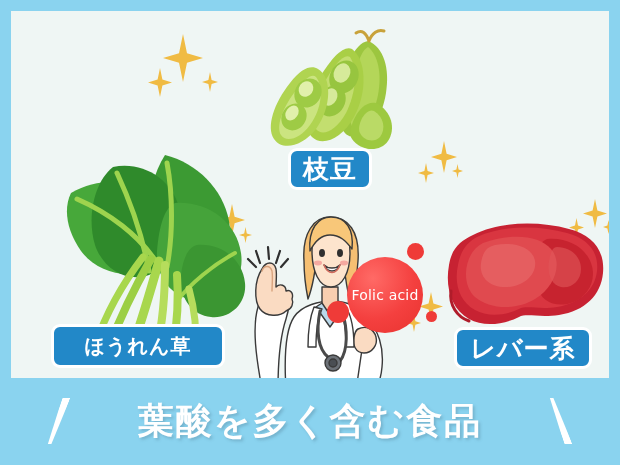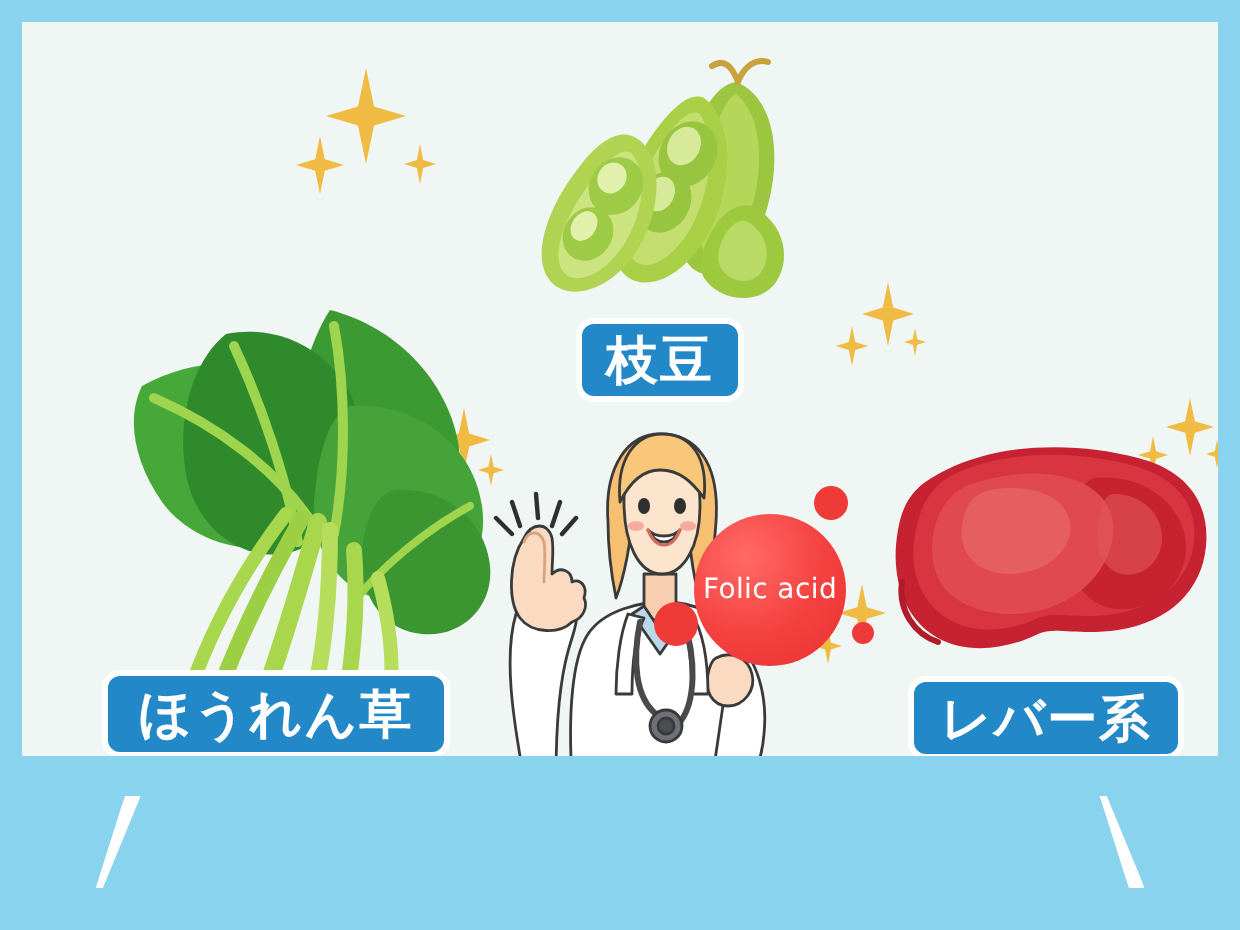--- a/index.html
+++ b/index.html
@@ -50,23 +50,22 @@
     position:absolute;
     background:#2288c8;
     border:3px solid #ffffff;
     border-radius:9px;
     color:#ffffff;
     font-weight:bold;
     display:flex;align-items:center;justify-content:center;
     box-sizing:border-box;
     letter-spacing:1px;
     font-family:"DejaVu Sans","Liberation Sans",sans-serif;
-    margin-top:11px;
-  }
-  #tag-spinach{left:40px;top:313px;width:174px;height:44px;font-size:26px;}
+  }
+  #tag-spinach{left:40px;top:313px;width:174px;height:44px;font-size:20px;}
   #tag-edamame{left:277px;top:137px;width:84px;height:42px;font-size:26px;}
   #tag-liver{left:443px;top:316px;width:138px;height:42px;font-size:25px;}
   
   .banner{
     position:absolute;left:0;top:378px;width:620px;height:87px;
     background:#8ad3ef;
     display:flex;align-items:center;justify-content:center;
   }
   .banner-title{
     color:#ffffff;font-weight:bold;font-size:36px;letter-spacing:2px;
@@ -231,16 +230,19 @@
     </div>
     <div class="tag" id="tag-edamame">
       <span>枝豆</span>
     </div>
     <div class="tag" id="tag-liver">
       <span>レバー系</span>
     </div>
 
   </div>
 
+  <div class="banner">
+    <span class="banner-title">葉酸を多く含む食品</span>
+  </div>
   <div class="slash slash-left"></div>
   <div class="slash slash-right"></div>
 
 </div>
 
 </body></html>

